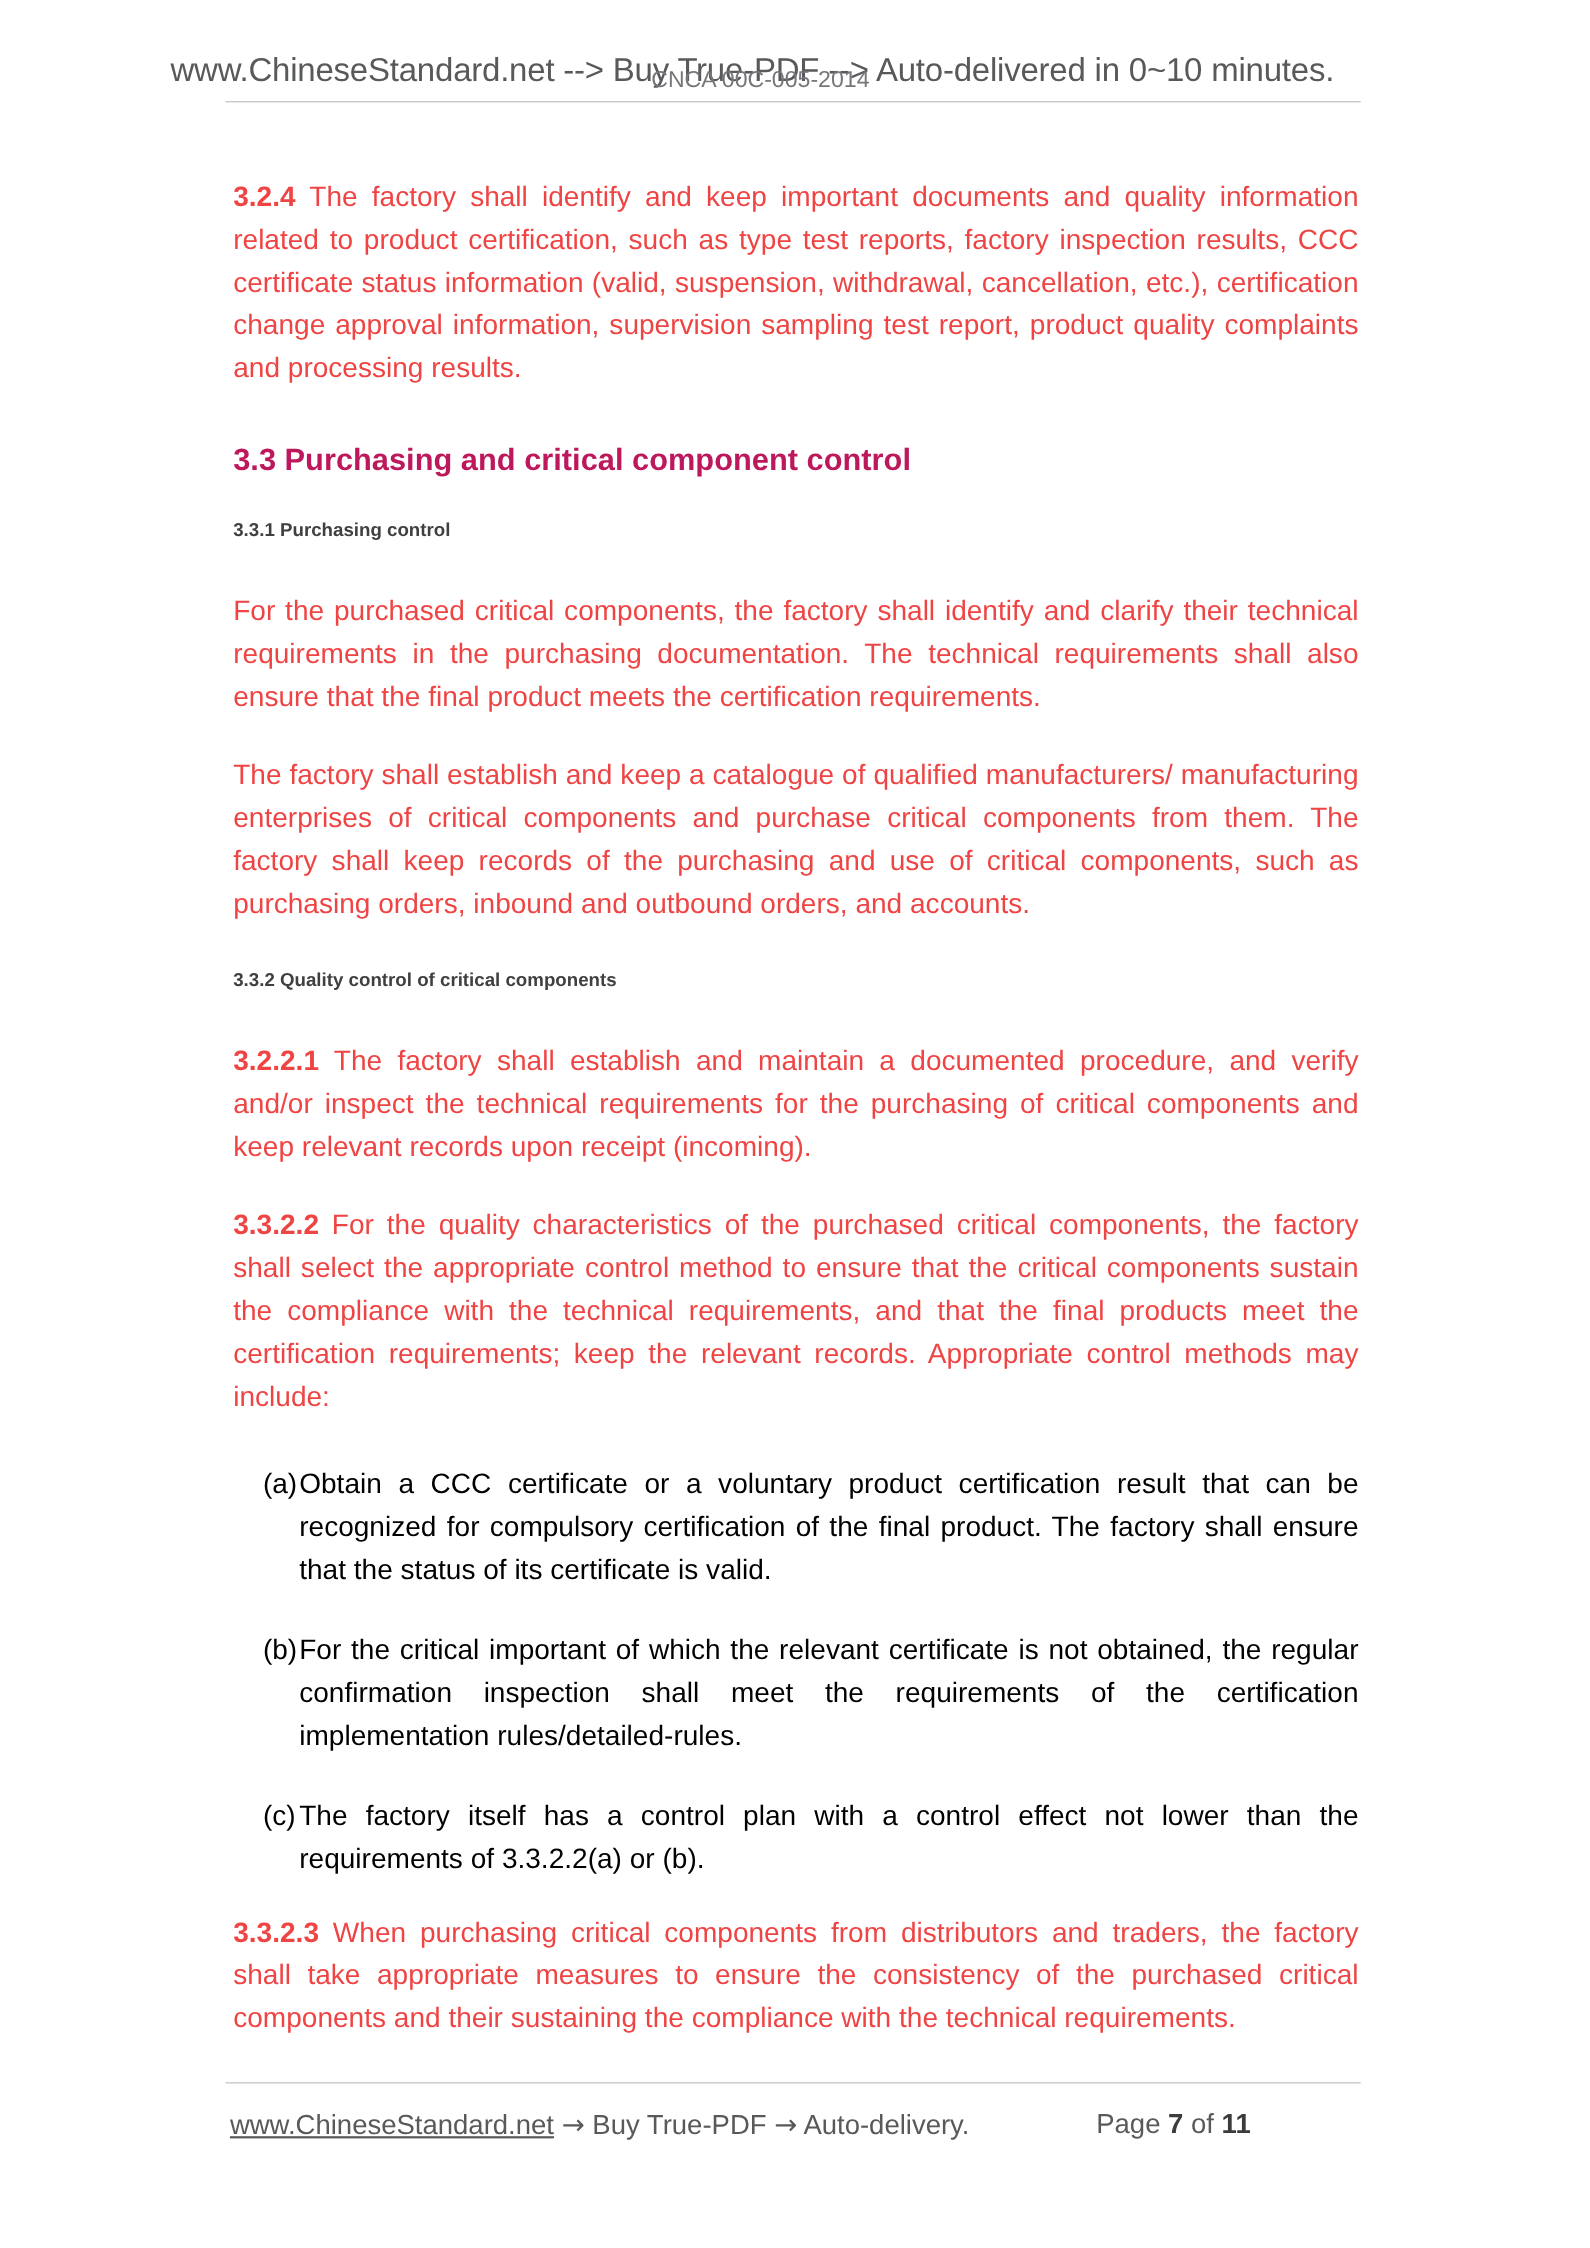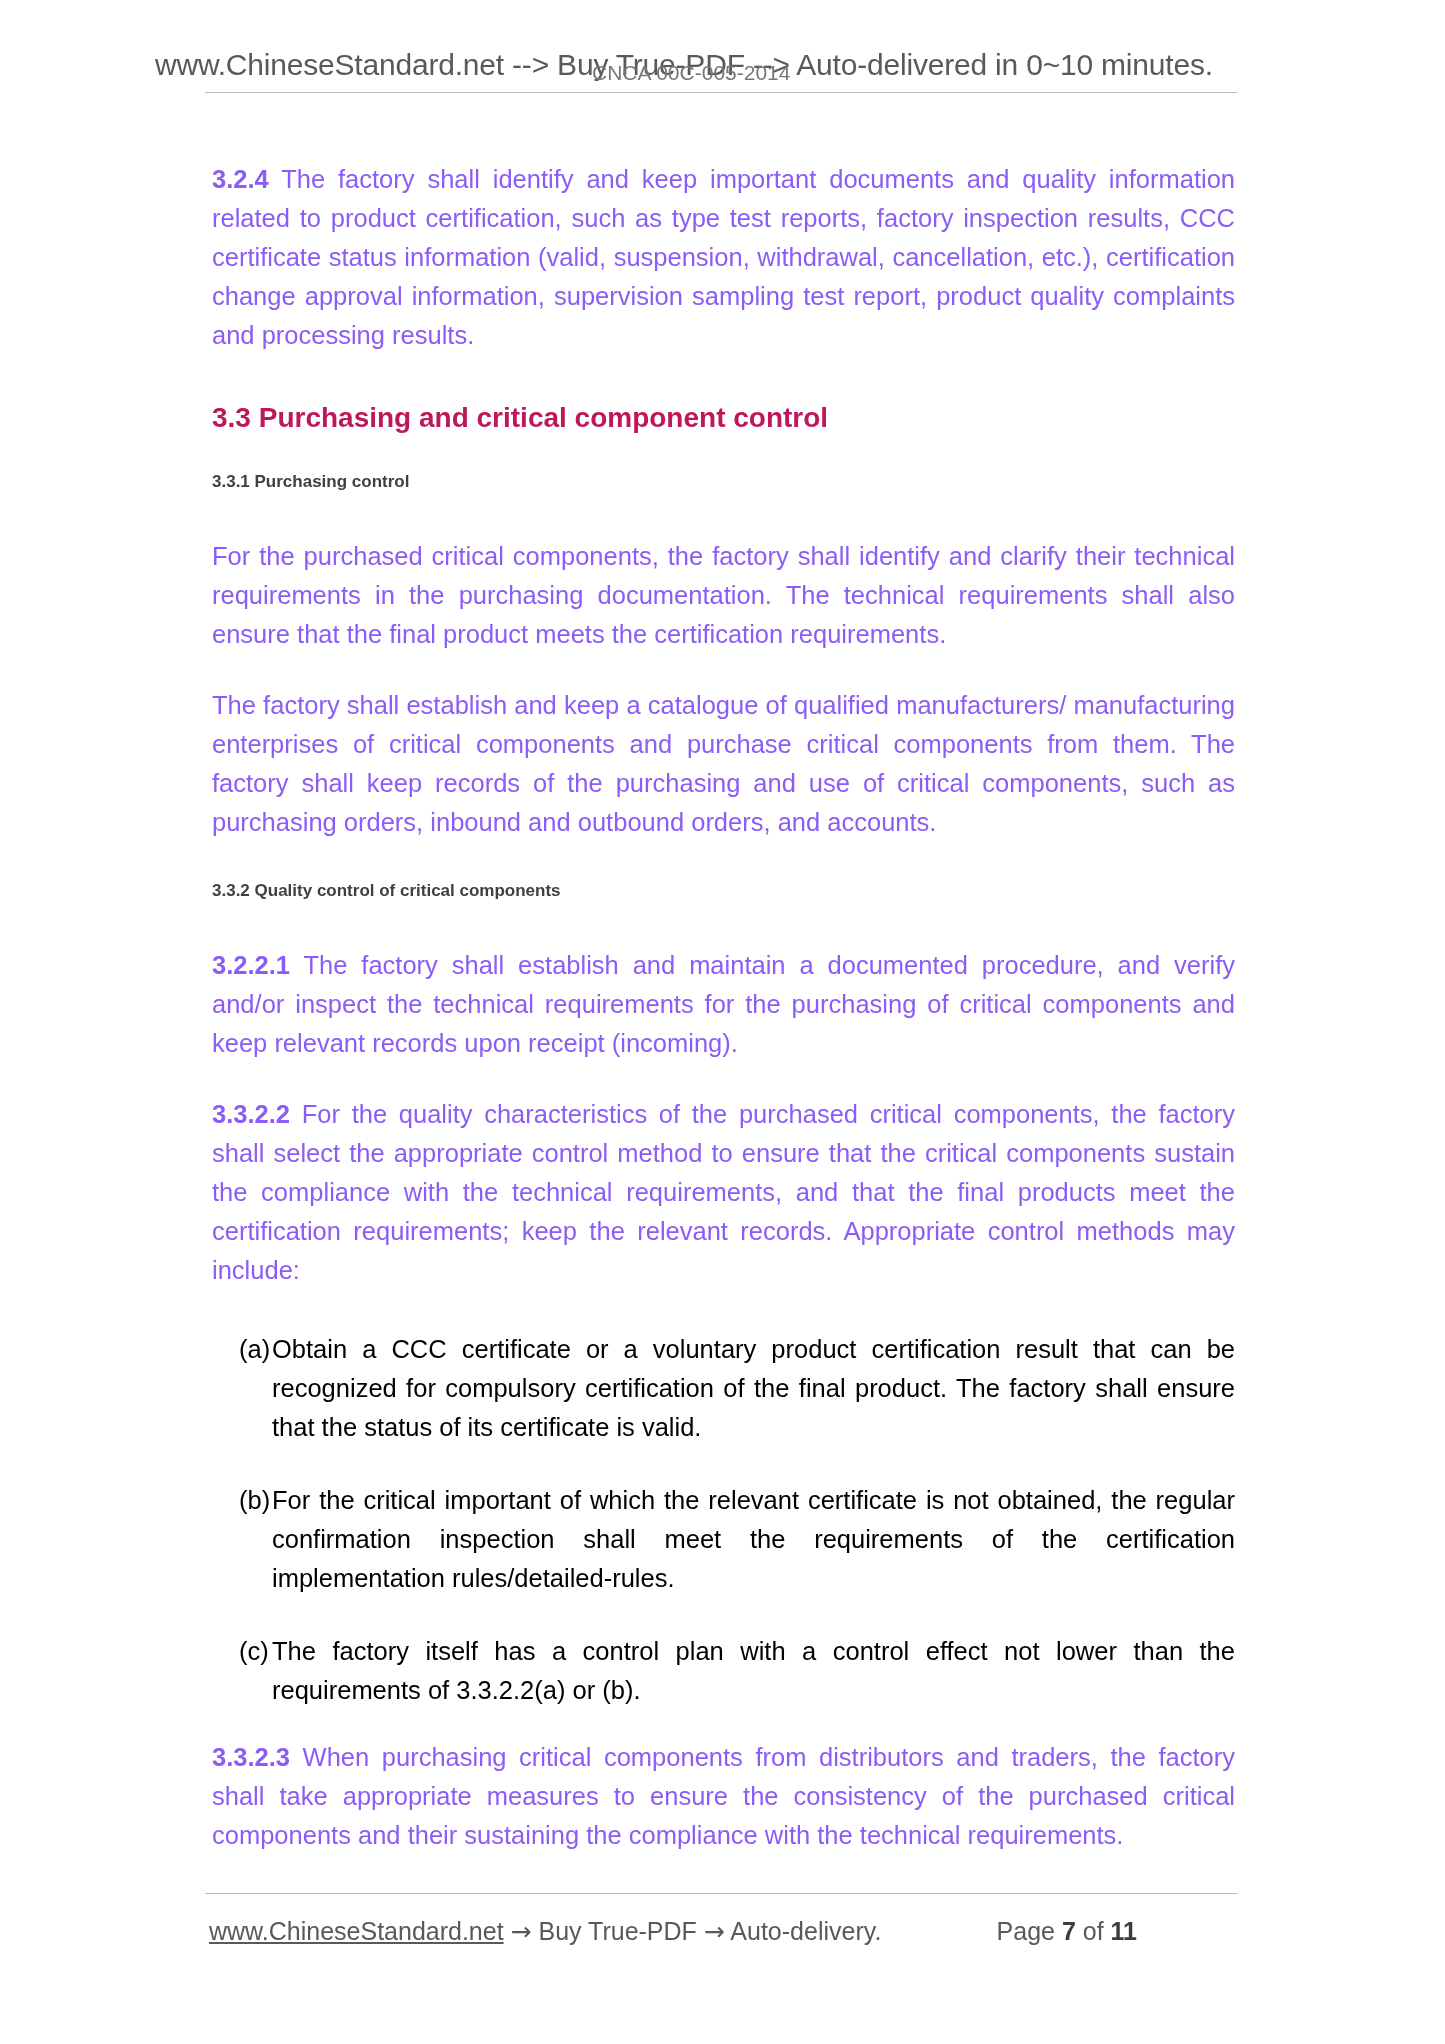--- a/index.html
+++ b/index.html
@@ -63,21 +63,21 @@
     top: 160px;
     width: 1023px;
   }
 
   p.body-par {
     margin: 0 0 0 0;
     font-size: 25.5px;
     line-height: 39px;
     text-align: justify;
     text-justify: inter-word;
-    color: #8b5cf6;
+    color: #ef4444;
   }
   p.body-par .lead {
     font-weight: bold;
   }
 
   h2.sec-head {
     margin: 0;
     font-size: 28px;
     font-weight: bold;
     line-height: 38px;

